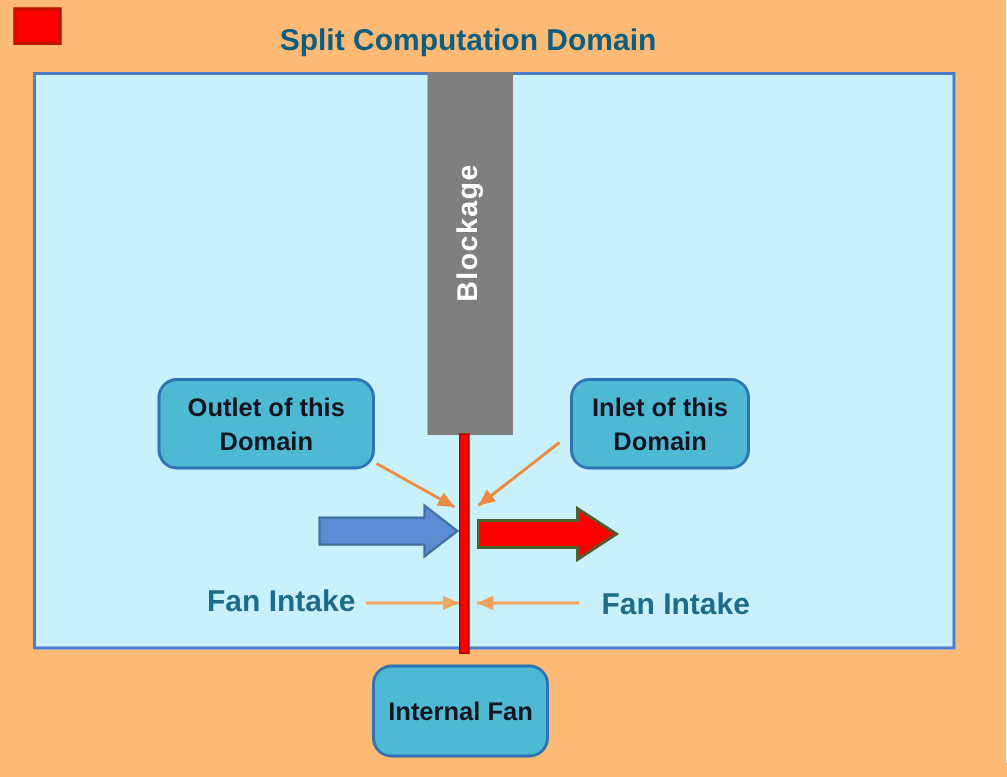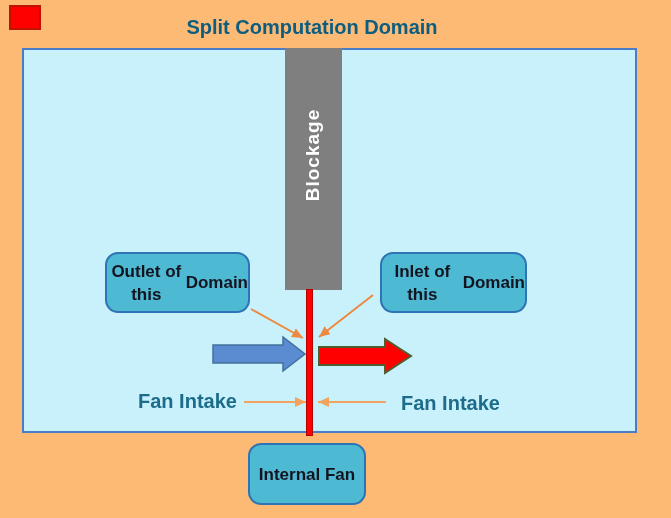--- a/index.html
+++ b/index.html
@@ -46,27 +46,27 @@
     left: 306px; top: 289px; width: 5px; height: 145px;
     background: #fe0000;
     border: 1px solid #b30000;
   }
 
   .callout {
     background: #4db9d2;
     border: 2px solid #2d73b5;
     border-radius: 13px;
     box-sizing: border-box;
-    display: flex; flex-direction: row;
+    display: flex; flex-direction: column;
     align-items: center; justify-content: center;
     font-size: 17px; font-weight: bold; color: #141420;
     line-height: 23px; text-align: center;
   }
   .callout-outlet { left: 105px; top: 252px; width: 145px; height: 61px; }
-  .callout-inlet  { left: 380px; top: 252px; width: 147px; height: 61px; }
+  .callout-inlet  { left: 380px; top: 252px; width: 120px; height: 61px; }
   .callout-fan    { left: 248px; top: 443px; width: 118px; height: 62px; }
 
   .flow-label {
     font-size: 20px; font-weight: bold; color: #1d6c8b;
     white-space: nowrap;
   }
   .label-intake  { left: 138px; top: 390px; text-align: center; }
   .label-exhaust { left: 401px; top: 392px; }
 
   .arrow-layer { left: 0; top: 0; width: 671px; height: 518px; pointer-events: none; }

